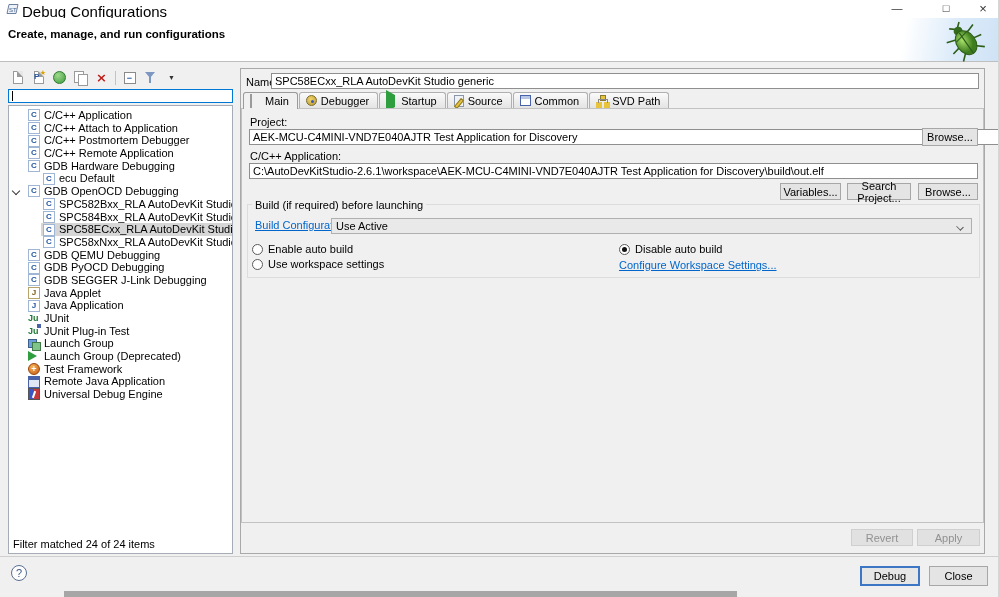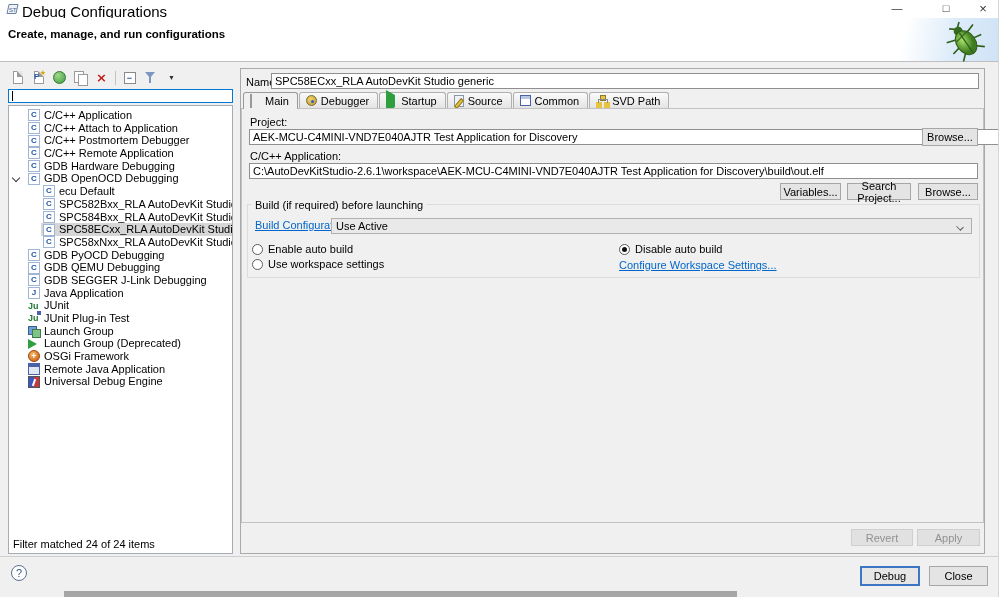--- a/index.html
+++ b/index.html
@@ -276,73 +276,79 @@
           <span class="ic ic-c"></span>
           <span class="tlabel">C/C++ Remote Application</span>
         </span>
       </div>
     <div class="trow lvl0">
         <span class="row-inner">
           <span class="ic ic-c"></span>
           <span class="tlabel">GDB Hardware Debugging</span>
         </span>
       </div>
+    <div class="trow lvl1">
+        <span class="row-inner">
+          <span class="ic ic-c"></span>
+          <span class="tlabel">ecu Default</span>
+        </span>
+      </div>
     <div class="trow lvl0">
         <span class="expander"></span>
         <span class="row-inner">
           <span class="ic ic-c"></span>
           <span class="tlabel">GDB OpenOCD Debugging</span>
         </span>
       </div>
     <div class="trow lvl1">
         <span class="row-inner">
           <span class="ic ic-c"></span>
-          <span class="tlabel">ecu Default</span>
+          <span class="tlabel">SPC582Bxx_RLA AutoDevKit Studio generic</span>
         </span>
       </div>
     <div class="trow lvl1">
         <span class="row-inner">
           <span class="ic ic-c"></span>
-          <span class="tlabel">SPC582Bxx_RLA AutoDevKit Studio generic</span>
+          <span class="tlabel">SPC584Bxx_RLA AutoDevKit Studio generic</span>
+        </span>
+      </div>
+    <div class="trow lvl1 selected">
+        <span class="row-inner">
+          <span class="ic ic-c"></span>
+          <span class="tlabel">SPC58ECxx_RLA AutoDevKit Studio generic</span>
         </span>
       </div>
     <div class="trow lvl1">
         <span class="row-inner">
           <span class="ic ic-c"></span>
-          <span class="tlabel">SPC584Bxx_RLA AutoDevKit Studio generic</span>
-        </span>
-      </div>
-    <div class="trow lvl1 selected">
-        <span class="row-inner">
-          <span class="ic ic-c"></span>
-          <span class="tlabel">SPC58ECxx_RLA AutoDevKit Studio generic</span>
-        </span>
-      </div>
-    <div class="trow lvl1">
-        <span class="row-inner">
-          <span class="ic ic-c"></span>
           <span class="tlabel">SPC58xNxx_RLA AutoDevKit Studio generic</span>
         </span>
       </div>
     <div class="trow lvl0">
         <span class="row-inner">
           <span class="ic ic-c"></span>
+          <span class="tlabel">GDB QEMU Debugging</span>
+        </span>
+      </div>
+    <div class="trow lvl0">
+        <span class="row-inner">
+          <span class="ic ic-c"></span>
           <span class="tlabel">GDB PyOCD Debugging</span>
         </span>
       </div>
     <div class="trow lvl0">
         <span class="row-inner">
           <span class="ic ic-c"></span>
-          <span class="tlabel">GDB QEMU Debugging</span>
-        </span>
-      </div>
-    <div class="trow lvl0">
-        <span class="row-inner">
-          <span class="ic ic-c"></span>
           <span class="tlabel">GDB SEGGER J-Link Debugging</span>
+        </span>
+      </div>
+    <div class="trow lvl0">
+        <span class="row-inner">
+          <span class="ic ic-applet"></span>
+          <span class="tlabel">Java Applet</span>
         </span>
       </div>
     <div class="trow lvl0">
         <span class="row-inner">
           <span class="ic ic-java"></span>
           <span class="tlabel">Java Application</span>
         </span>
       </div>
     <div class="trow lvl0">
         <span class="row-inner">
@@ -364,21 +370,21 @@
       </div>
     <div class="trow lvl0">
         <span class="row-inner">
           <span class="ic ic-play"></span>
           <span class="tlabel">Launch Group (Deprecated)</span>
         </span>
       </div>
     <div class="trow lvl0">
         <span class="row-inner">
           <span class="ic ic-osgi"></span>
-          <span class="tlabel">OSGi Framework</span>
+          <span class="tlabel">Test Framework</span>
         </span>
       </div>
     <div class="trow lvl0">
         <span class="row-inner">
           <span class="ic ic-remote"></span>
           <span class="tlabel">Remote Java Application</span>
         </span>
       </div>
     <div class="trow lvl0">
         <span class="row-inner">

